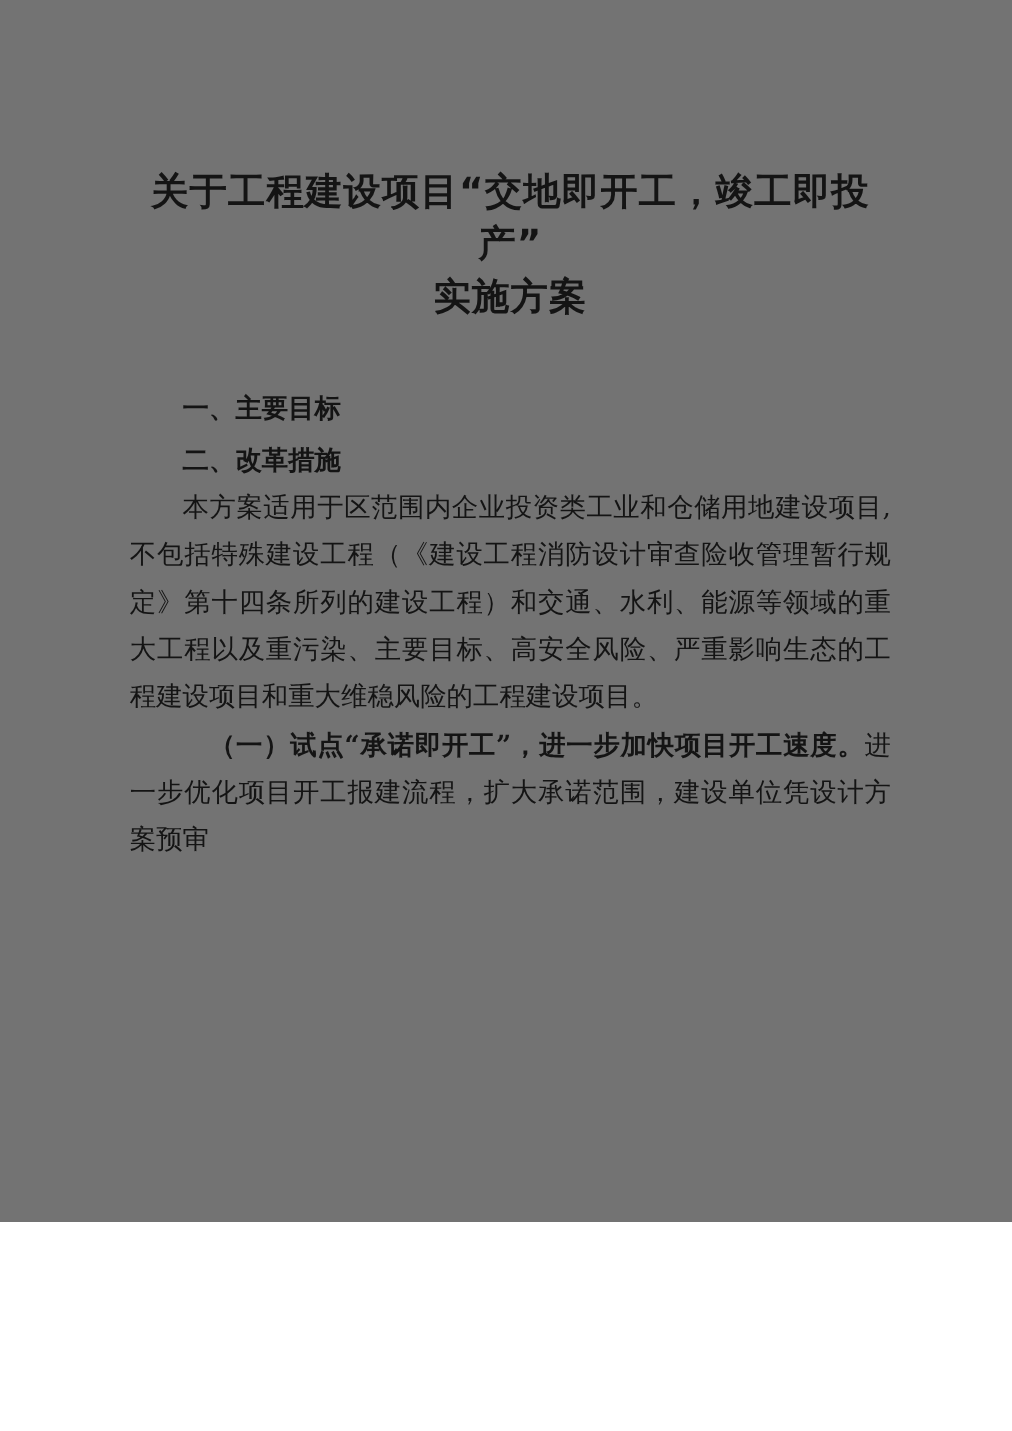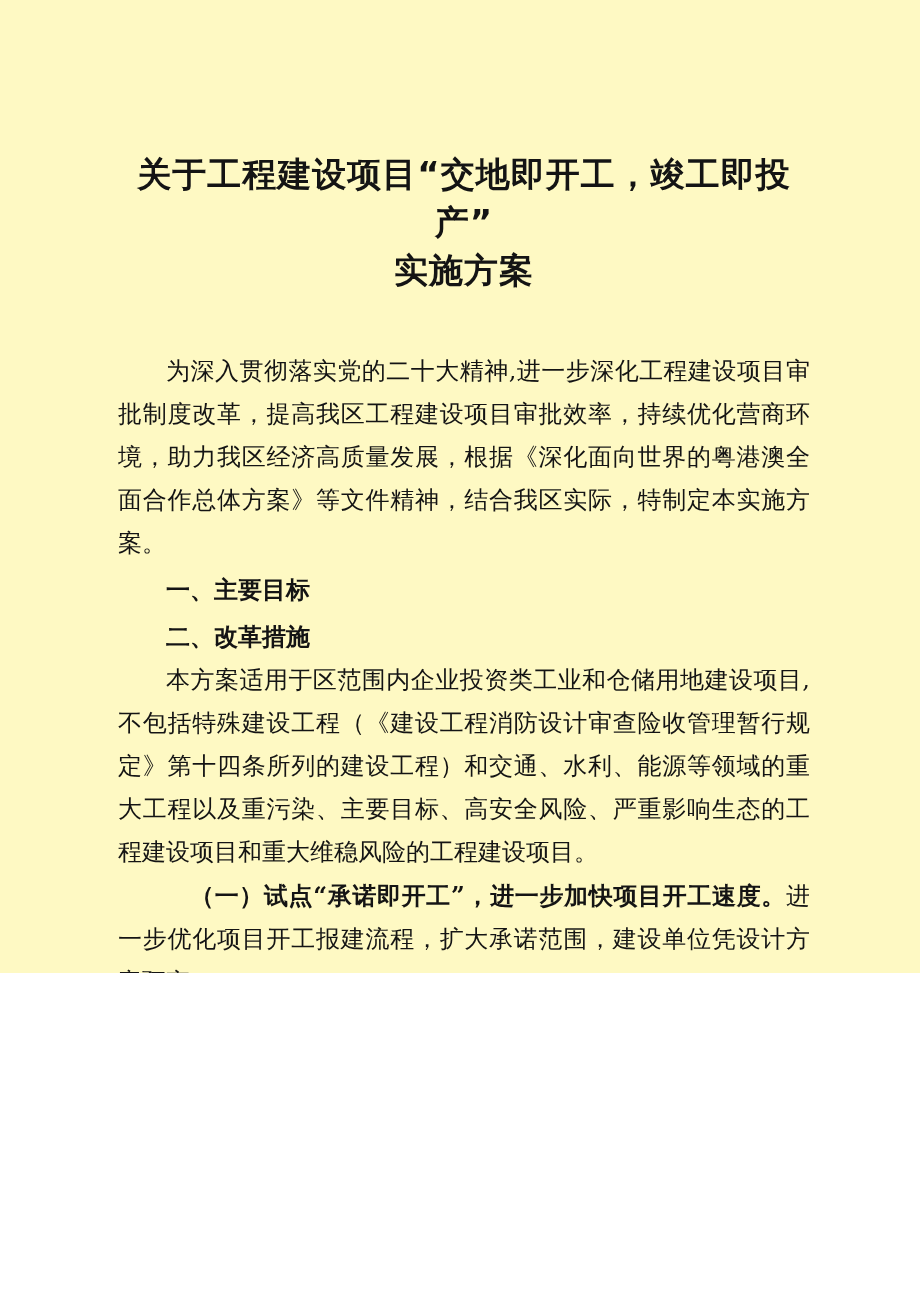--- a/index.html
+++ b/index.html
@@ -3,22 +3,22 @@
 <meta charset="utf-8">
 <style>
   html, body {
     margin: 0;
     padding: 0;
     background: #ffffff;
   }
   .page {
     position: relative;
     width: 920px;
-    height: 973px;
-    background: #fef9c3;
+    height: 1111px;
+    background: #737373;
     box-sizing: border-box;
     padding: 150px 110px 0 118px;
     color: #141414;
     overflow: hidden;
   }
   .doc-title {
     font-family: "DejaVu Sans", "Liberation Sans", sans-serif;
     font-weight: bold;
     font-size: 34px;
     line-height: 48px;
@@ -53,21 +53,20 @@
 </head>
 <body>
 
 <div class="page">
 
   <h1 class="doc-title">
     <span class="tl">关于工程建设项目“交地即开工，竣工即投产”</span>
     <span class="tl">实施方案</span>
   </h1>
 
-  <p class="body-par">为深入贯彻落实党的二十大精神,进一步深化工程建设项目审批制度改革，提高我区工程建设项目审批效率，持续优化营商环境，助力我区经济高质量发展，根据《深化面向世界的粤港澳全面合作总体方案》等文件精神，结合我区实际，特制定本实施方案。</p>
 
   <h2 class="sec-heading">一、主要目标</h2>
 
   <h2 class="sec-heading">二、改革措施</h2>
   <p class="body-par">本方案适用于区范围内企业投资类工业和仓储用地建设项目,不包括特殊建设工程（《建设工程消防设计审查险收管理暂行规定》第十四条所列的建设工程）和交通、水利、能源等领域的重大工程以及重污染、主要目标、高安全风险、严重影响生态的工程建设项目和重大维稳风险的工程建设项目。</p>
 
   <p class="body-par"><span class="lead">（一）试点“承诺即开工”，进一步加快项目开工速度。</span><span>进一步优化项目开工报建流程，扩大承诺范围，建设单位凭设计方案预审</span></p>
 
 </div>
 

